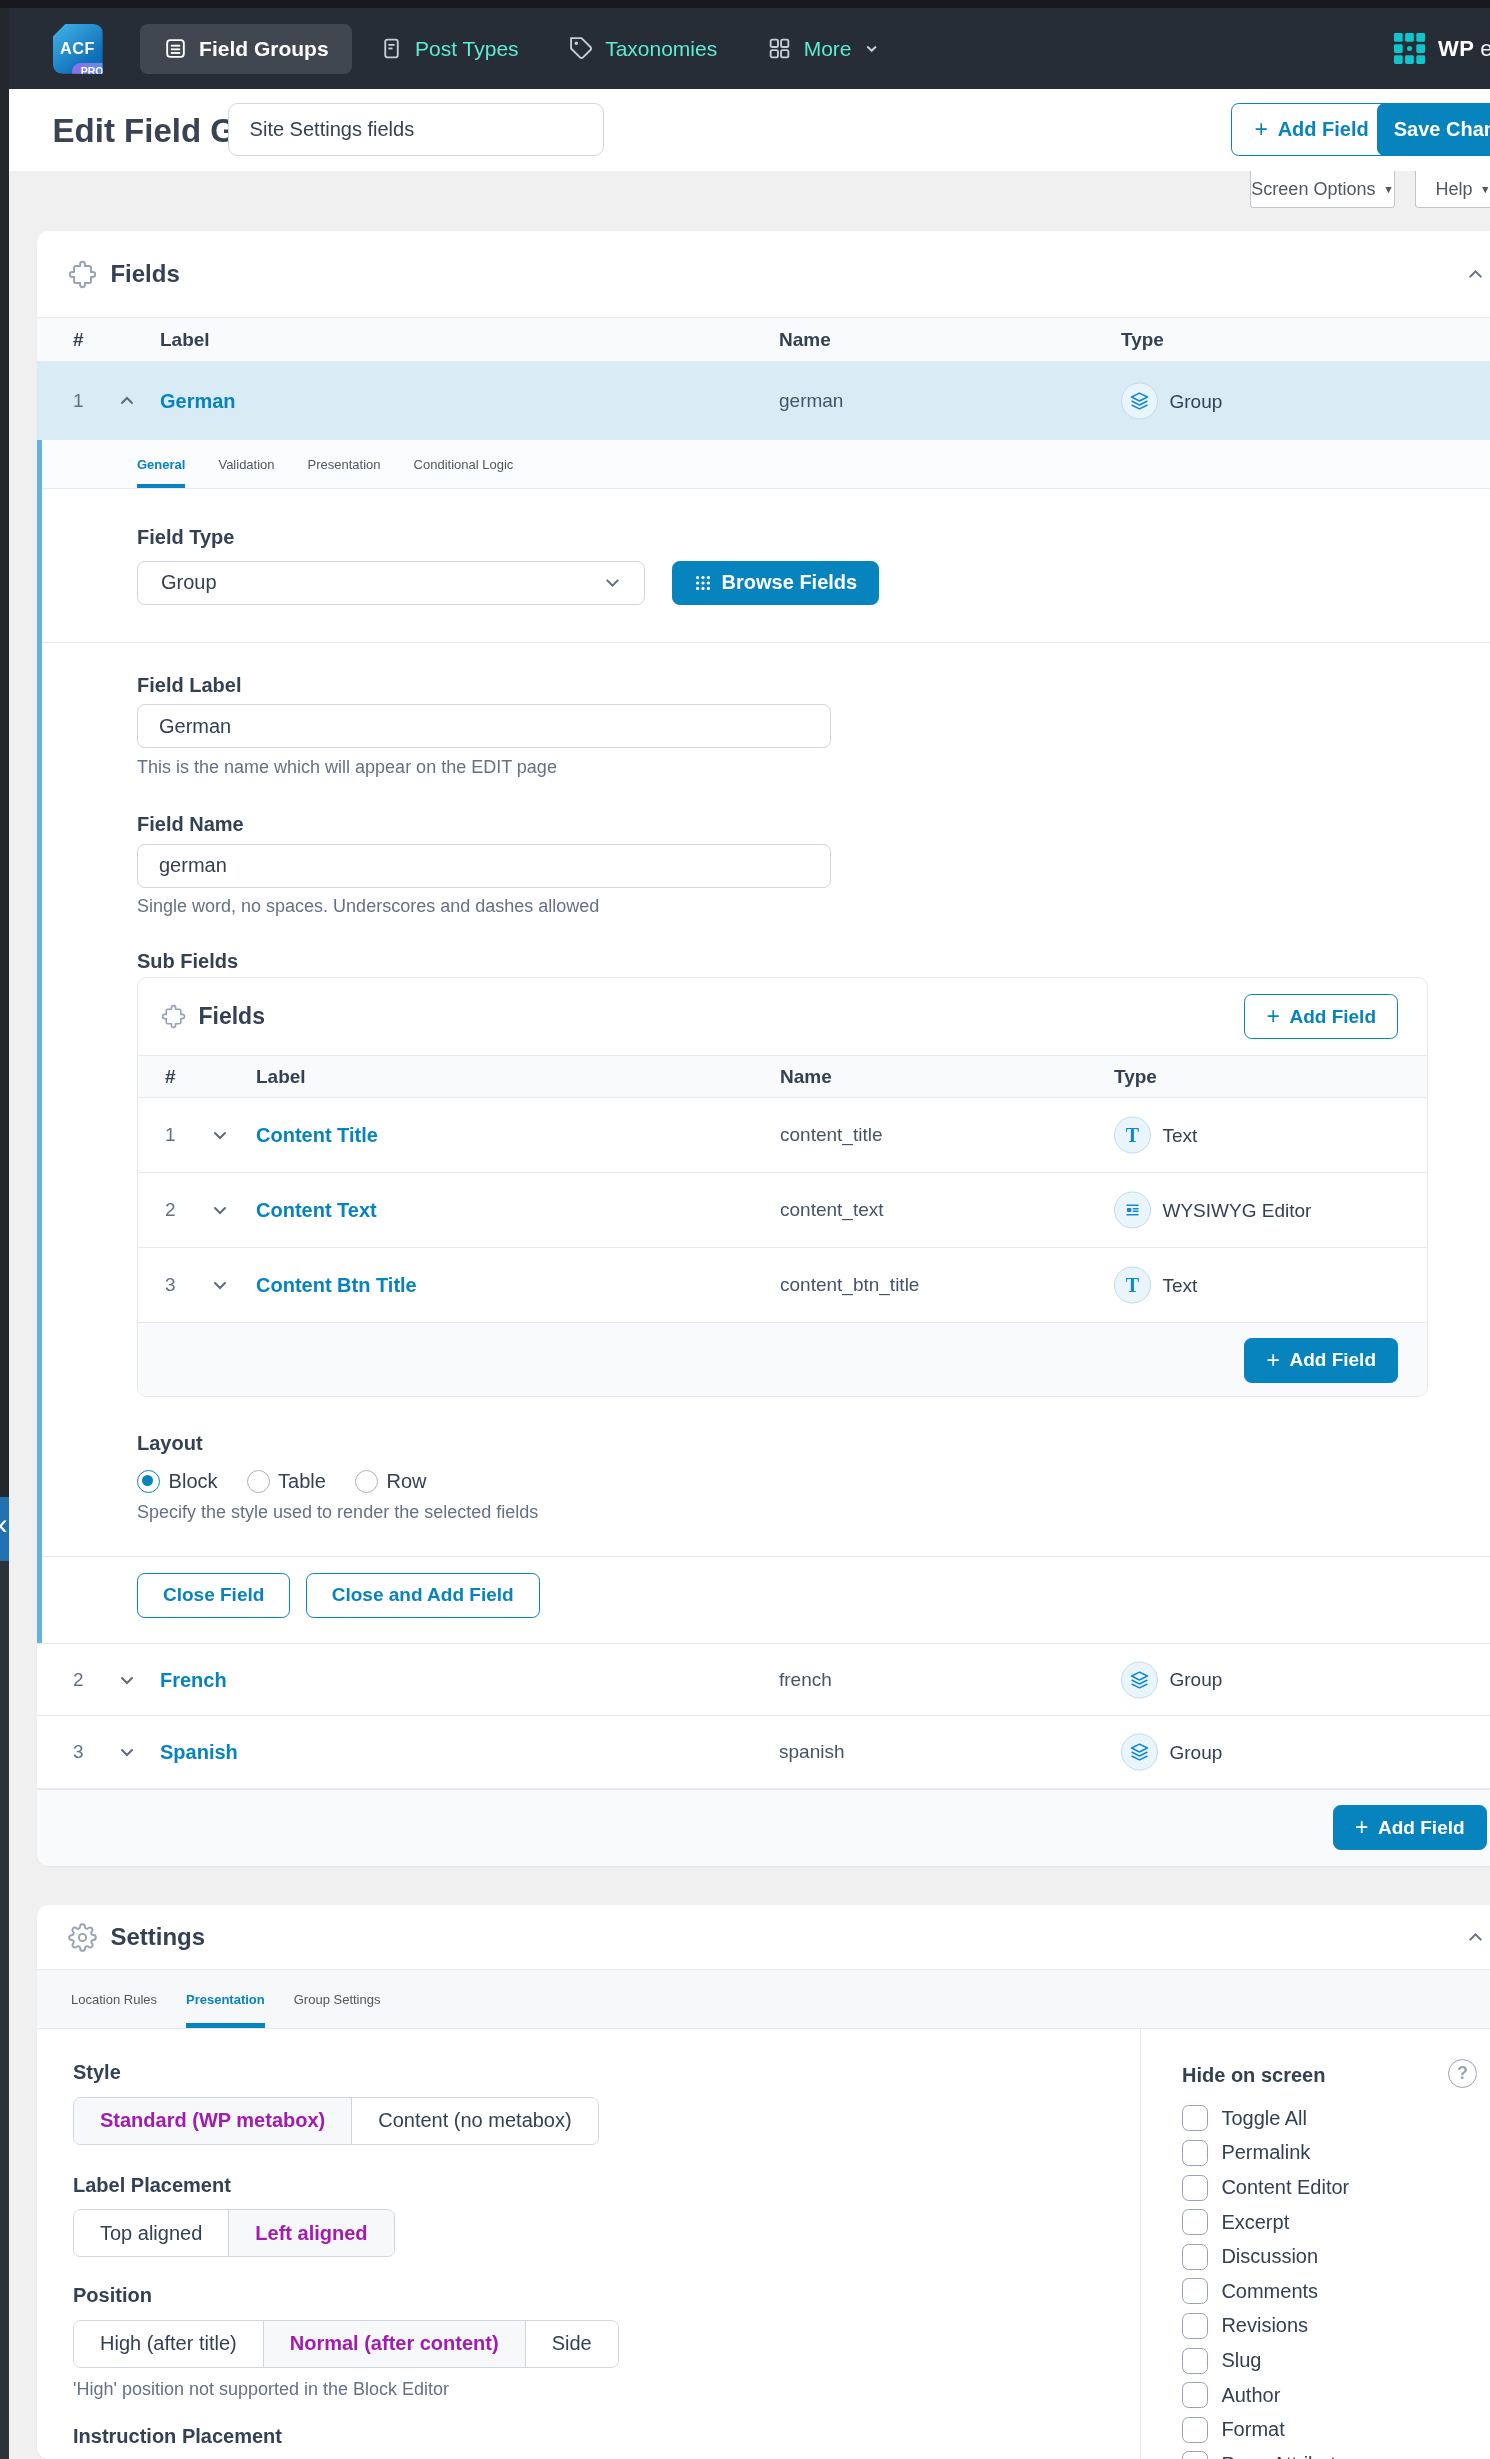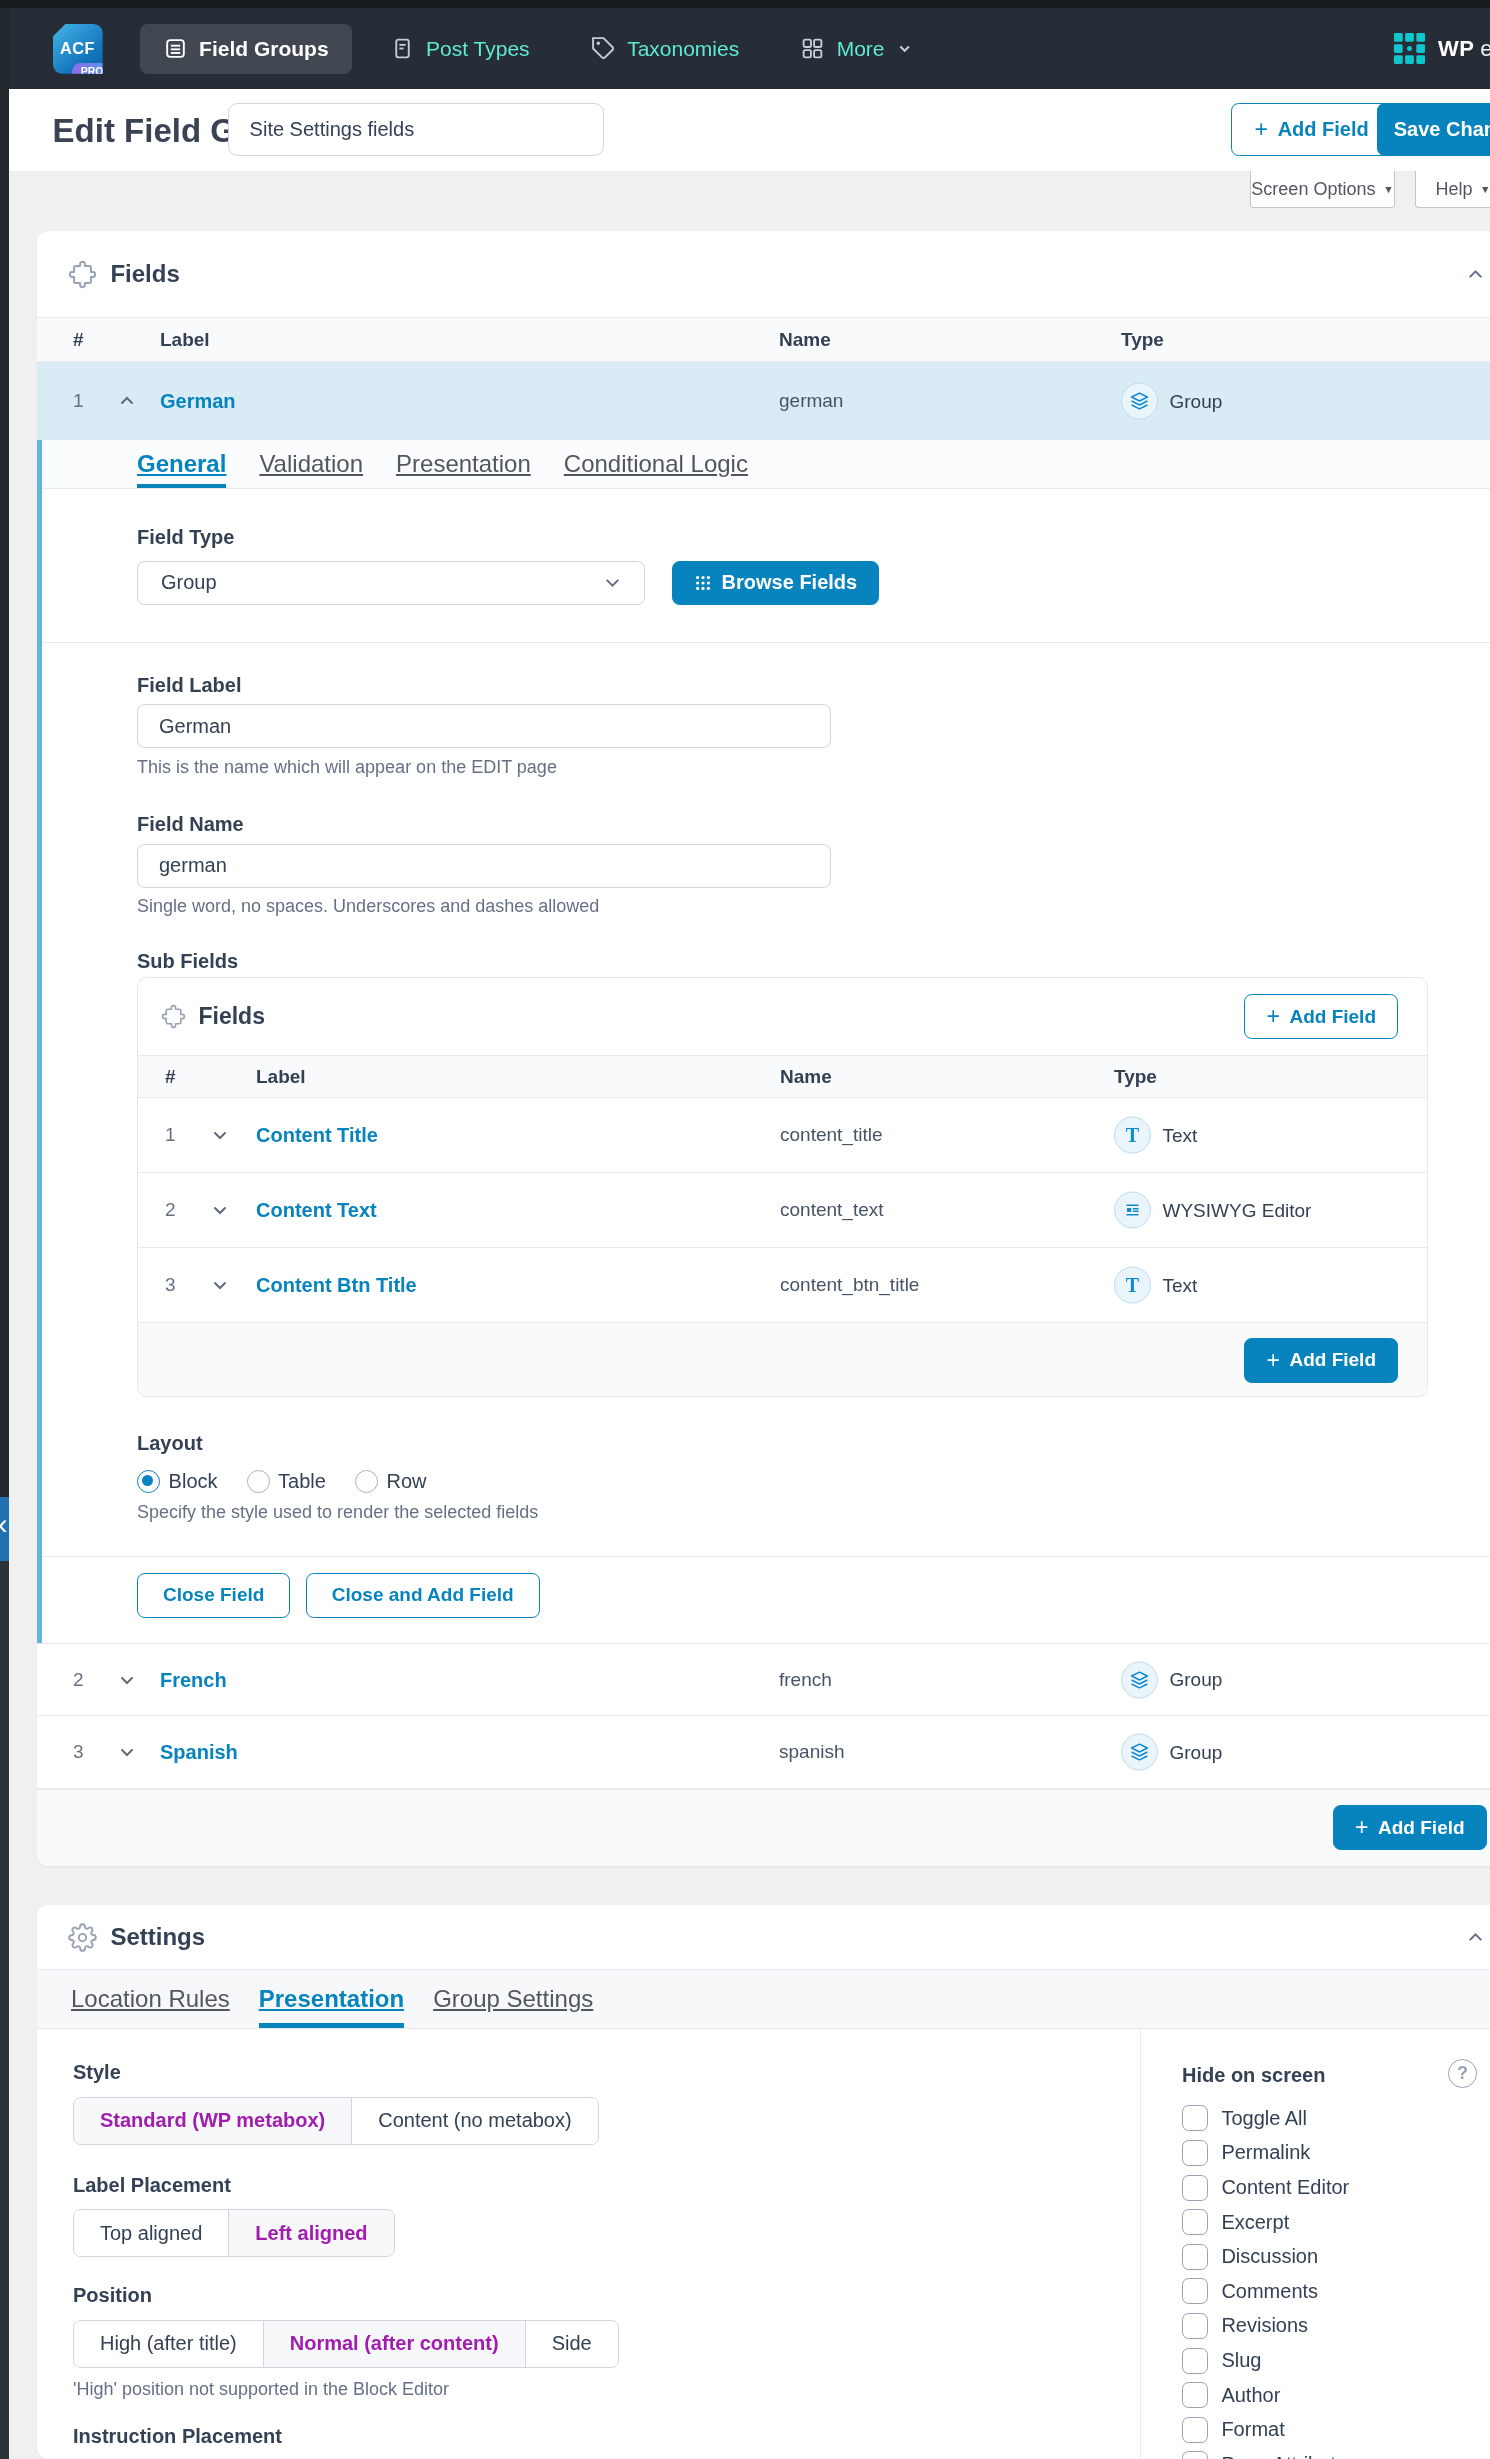--- a/index.html
+++ b/index.html
@@ -20,21 +20,21 @@
 
   
   .acf-toolbar { position:absolute; left:8.6px; top:7.7px; width:1482px; height:82px; background:#272d36; display:flex; align-items:center; }
   .acf-logo { position:relative; width:50px; height:50px; margin-left:44px; border-radius:9.6px;
     background:linear-gradient(140deg,#45b5e9 0%,#1173bb 70%,#0e62a8 100%);
     clip-path:polygon(26% 0,100% 0,100% 100%,0 100%,0 26%);
     display:flex; align-items:center; justify-content:center; }
   .acf-logo-text { color:#fff; font-size:16.3px; font-weight:700; letter-spacing:0.5px; }
   .acf-pro { position:absolute; right:-9.6px; bottom:-6.7px; padding:2.9px 8.6px; border-radius:960px;
     background:linear-gradient(90deg,#8f6be8,#4f9bee); color:#fff; font-size:10.6px; font-weight:700; clip-path:none; }
-  .acf-nav { display:flex; align-items:center; gap:15px; margin-left:37px; }
+  .acf-nav { display:flex; align-items:center; gap:4px; margin-left:37px; }
   .acf-tab { display:flex; align-items:center; gap:11.5px; padding:0 23px; height:50px; border-radius:7.7px;
     color:#5eead4; font-size:21px; cursor:pointer; white-space:nowrap; }
   .acf-tab svg { stroke:#c7cdd6; }
   .acf-tab.active { background:#414751; color:#ffffff; font-weight:600; }
   .acf-tab.active svg { stroke:#ffffff; }
   .brand { position:absolute; left:1383px; top:0; height:82px; display:flex; align-items:center; gap:11.5px; white-space:nowrap; }
   .brand .b1 { color:#fff; font-weight:700; font-size:22px; letter-spacing:0.5px; }
   .brand .b2 { color:#eef1f4; font-weight:300; font-size:22px; letter-spacing:0.5px; margin-left:-5.8px; }
 
   
@@ -85,21 +85,21 @@
   .sub-grid .c-label { left:118px; }
   .sub-grid .c-name { left:642px; }
   .sub-grid .c-type { left:976px; }
   .type-badge { width:37px; height:37px; border-radius:50%; background:#eaf5fb; border:1px solid #bedcef;
     display:flex; align-items:center; justify-content:center; }
   .t-glyph { font-family:"Liberation Serif", serif; font-size:20px; font-weight:600; color:#1389cd; }
 
   
   .expanded { position:relative; height:1203px; border-left:5.8px solid #63b2df; overflow:hidden; background:#fff; }
   .ftabs { height:49px; background:#fbfcfd; border-bottom:1px solid #e7e9ee; display:flex; align-items:stretch; gap:33px; padding-left:95px; }
-  .ftab { position:relative; display:flex; align-items:center; font-size:24px; color:#50575e; cursor:pointer; white-space:nowrap;text-decoration:underline; }
+  .ftab { position:relative; display:flex; align-items:center; font-size:13px; color:#50575e; cursor:pointer; white-space:nowrap; }
   .ftab.active { color:#0783be; font-weight:600; }
   .ftab.active::after { content:""; position:absolute; left:0; right:0; bottom:0; height:3.8px; background:#0783be; }
   .fbody { padding:37px 0 0 95px; }
   .flabel { font-size:20px; font-weight:600; color:#344054; height:25px; }
   .control-row { display:flex; align-items:center; margin-top:9.6px; }
   .select { position:relative; width:508px; height:44px; border:1px solid #d0d5dd; border-radius:7.7px; background:#fff;
     display:flex; align-items:center; padding:0 23px; font-size:20px; color:#344054; cursor:pointer; }
   .select svg { position:absolute; right:21px; top:50%; transform:translateY(-50%); }
   .browse-btn { margin-left:27px; height:44px; padding:16px 21px; }
   .hdivider { border:none; border-top:1px solid #e7e9ee; margin:37px 0 0 -95px; width:1514px; }

